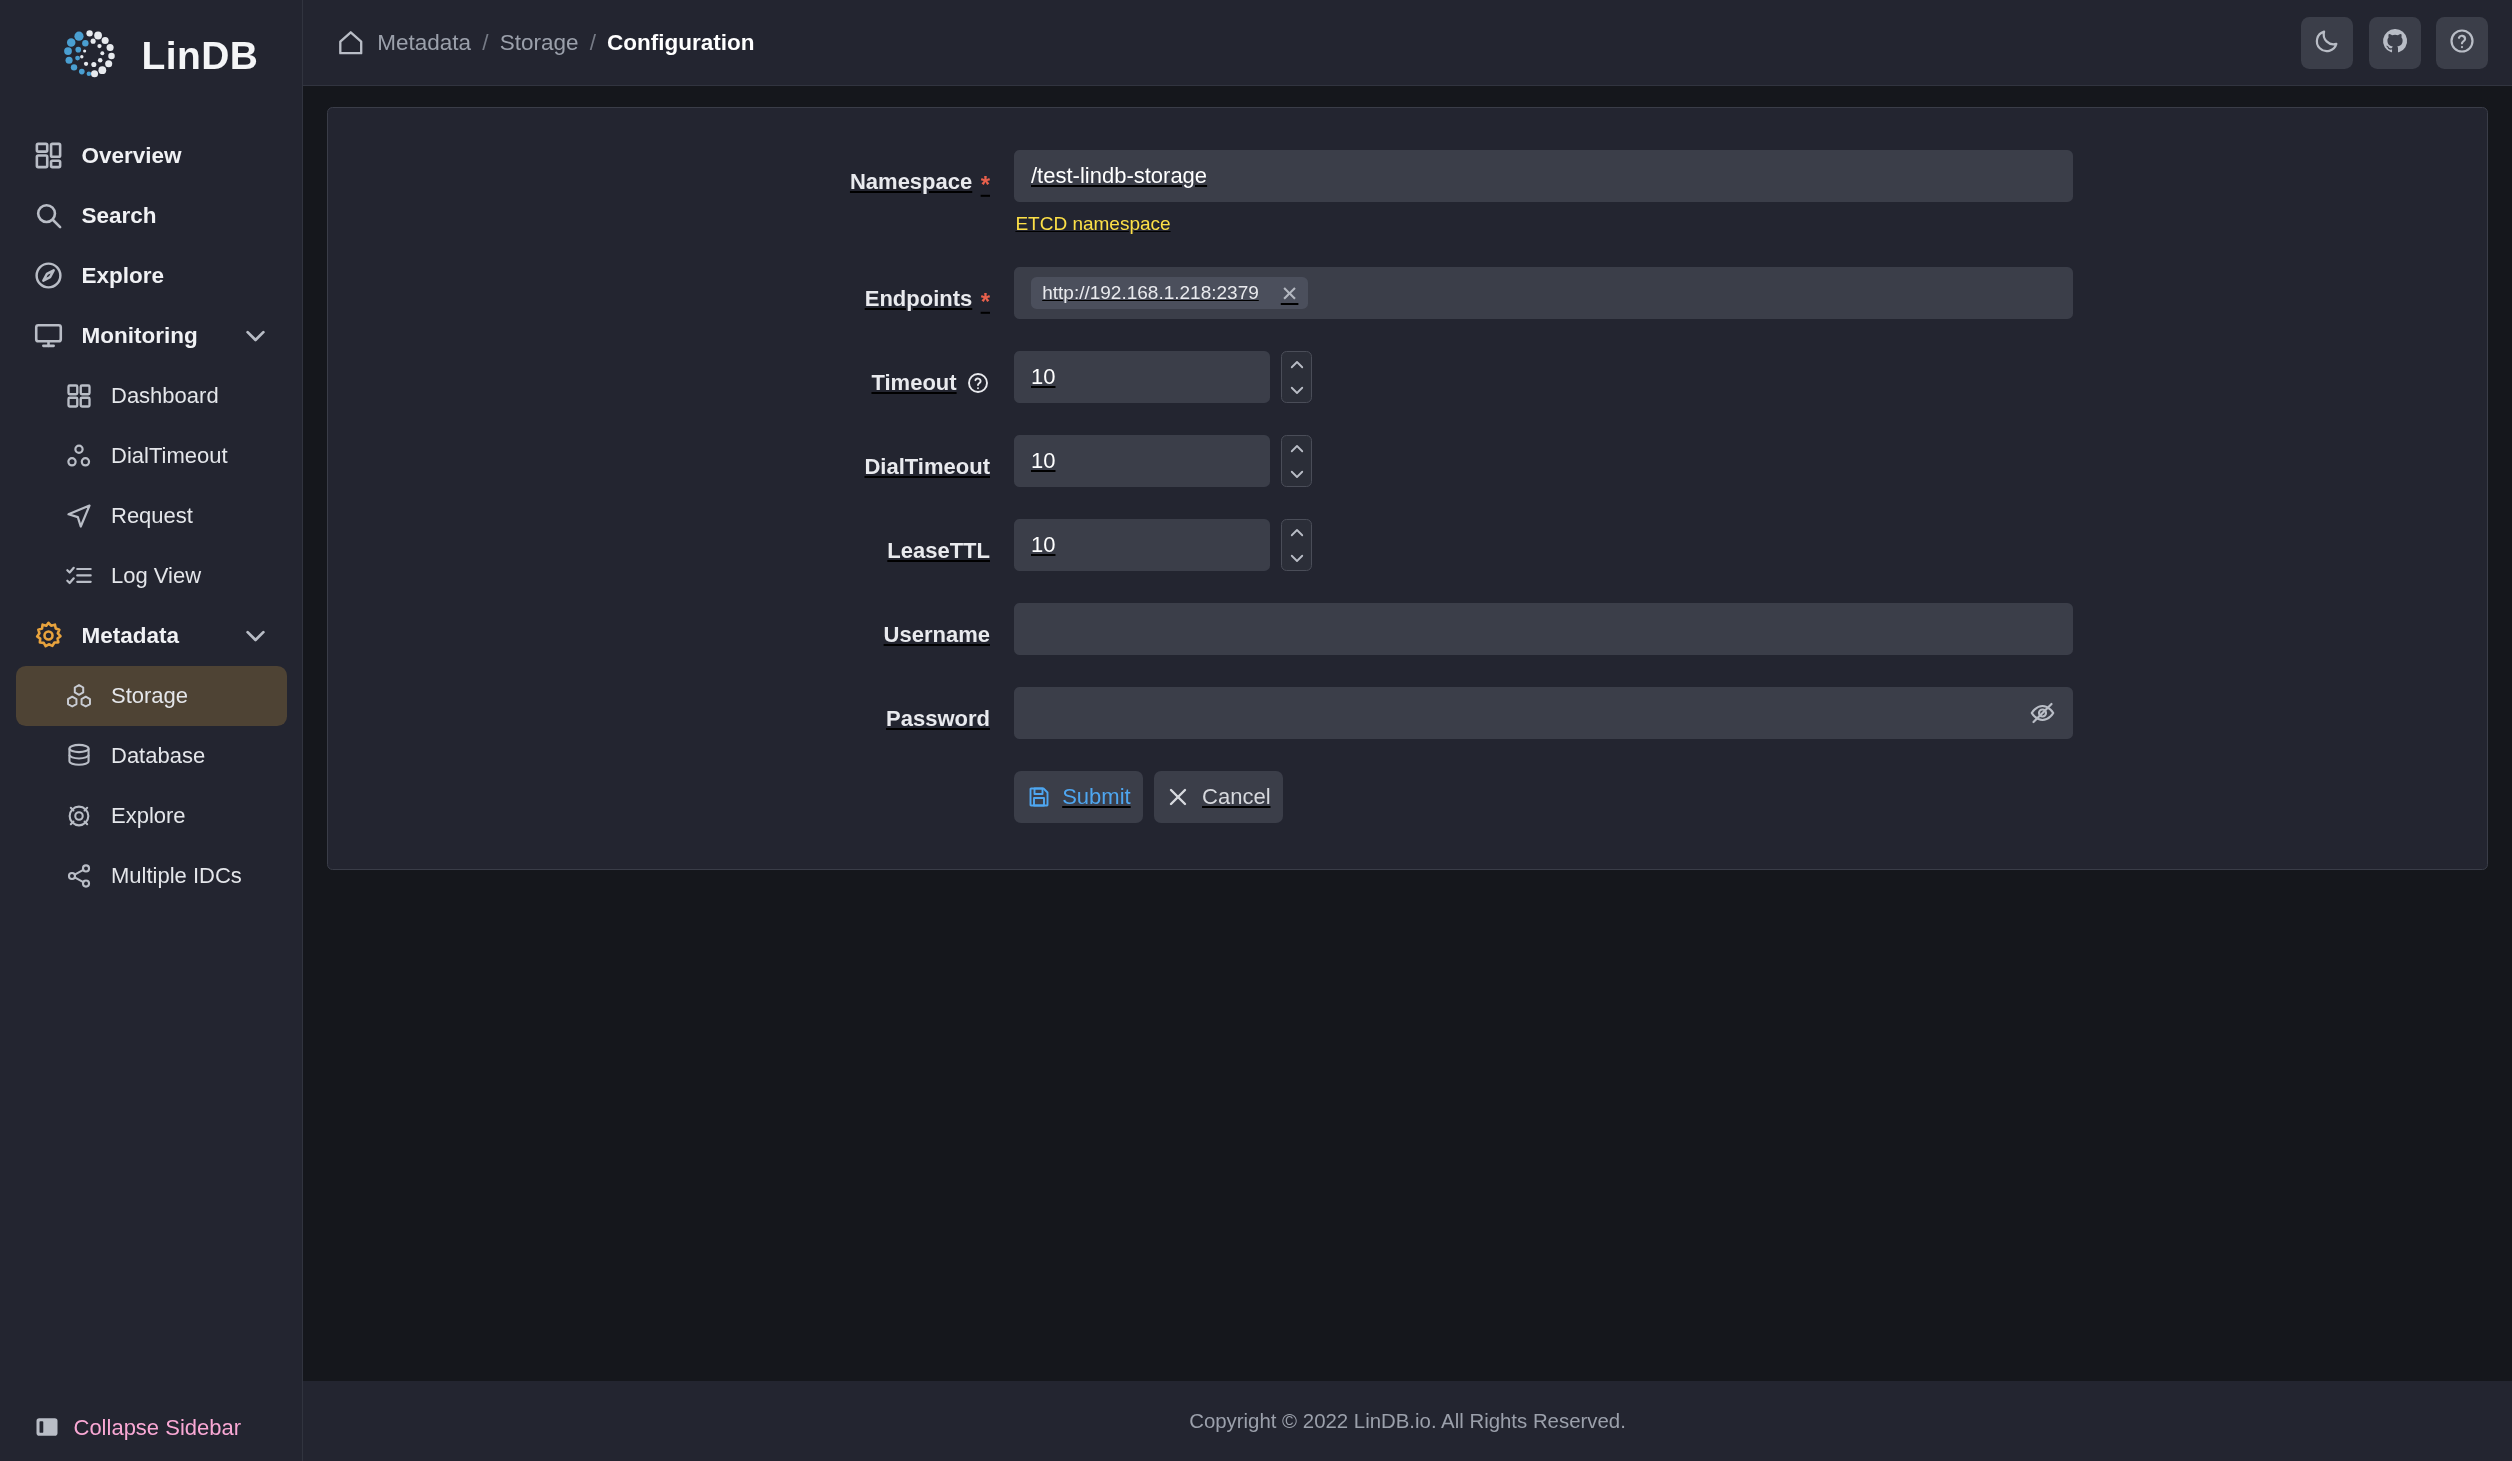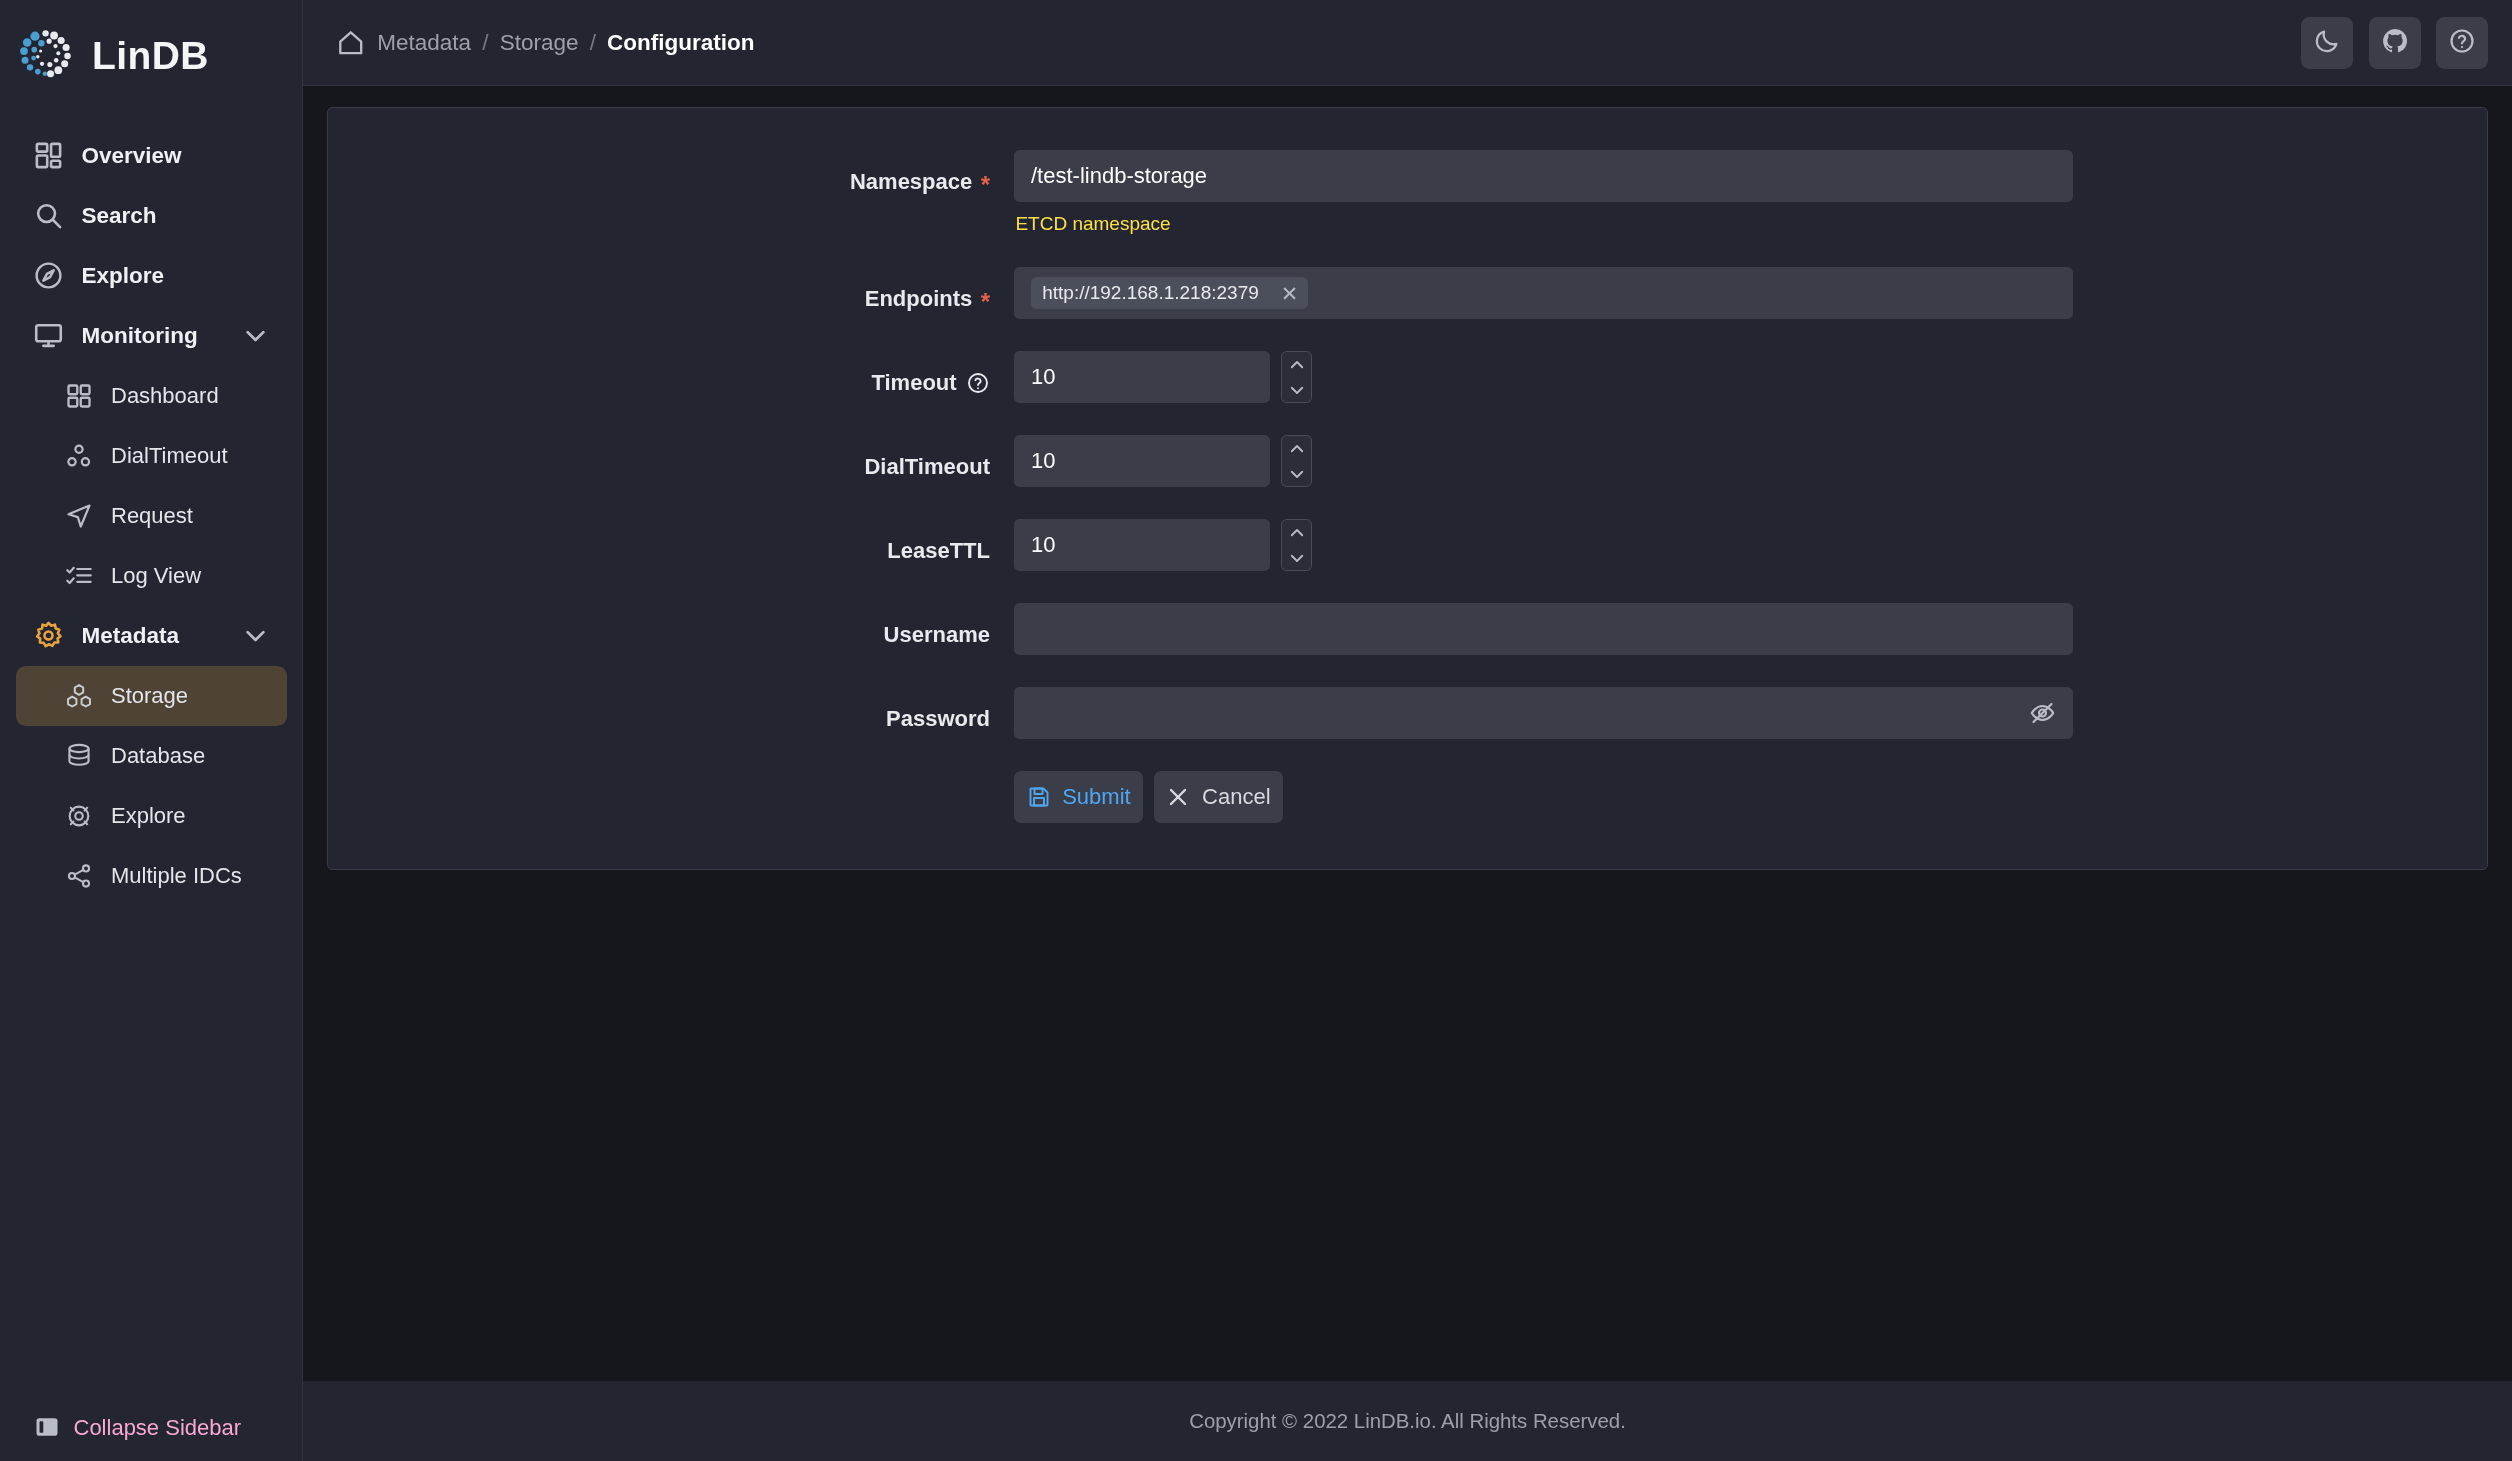--- a/index.html
+++ b/index.html
@@ -12,21 +12,21 @@
   .app { display: flex; width: 2512px; height: 1461px; }
 
   
   .sidebar {
     width: 303px; flex: 0 0 303px;
     background: #232530;
     border-right: 1.4px solid #31343f;
     display: flex; flex-direction: column;
     position: relative;
   }
-  .brand { display: flex; align-items: center; gap: 16px; padding: 27px 0 21px 18px; }
+  .brand { display: flex; align-items: center; gap: 22px; padding: 27px 0 21px 18px; justify-content: center; }
   .brand-logo { width: 58px; height: 58px; flex: 0 0 58px; }
   .brand-name { font-size: 39px; font-weight: 700; color: #f4f5f7; letter-spacing: 0.4px; }
 
   .nav { padding: 19.7px 15.5px 0 15.5px; flex: 1 1 auto; }
   .nav-item {
     display: flex; align-items: center; gap: 17px;
     height: 60px; padding: 0 17px; border-radius: 9.8px;
     color: #f0f1f4; font-size: 22.5px; font-weight: 700;
     cursor: pointer; position: relative;
   }
@@ -59,21 +59,21 @@
   .crumb a { color: #9ba0ab; text-decoration: none; cursor: pointer; }
   .crumb .sep { color: #767b86; }
   .crumb .cur { color: #ffffff; font-weight: 700; }
   .topbar-actions { margin-left: auto; display: flex; gap: 15.5px; }
   .icon-btn {
     width: 52px; height: 52px; border-radius: 8.4px;
     background: #3b3e49; display: flex; align-items: center; justify-content: center;
     cursor: pointer; border: none;
   }
 
-  .content { flex: 1 1 auto; padding: 21px 24px 0 24px; overflow: hidden; }
+  .content { flex: 1 1 auto; padding: 21px 24px 0 24px; overflow: hidden; text-decoration: underline; }
 
   .card {
     background: #232530;
     border: 1.4px solid #3a3d48;
     border-radius: 5.6px;
     padding: 42px 0 46px 0;
     min-height: 717px;
   }
 
   .form-row { display: flex; align-items: flex-start; margin-bottom: 32px; }

